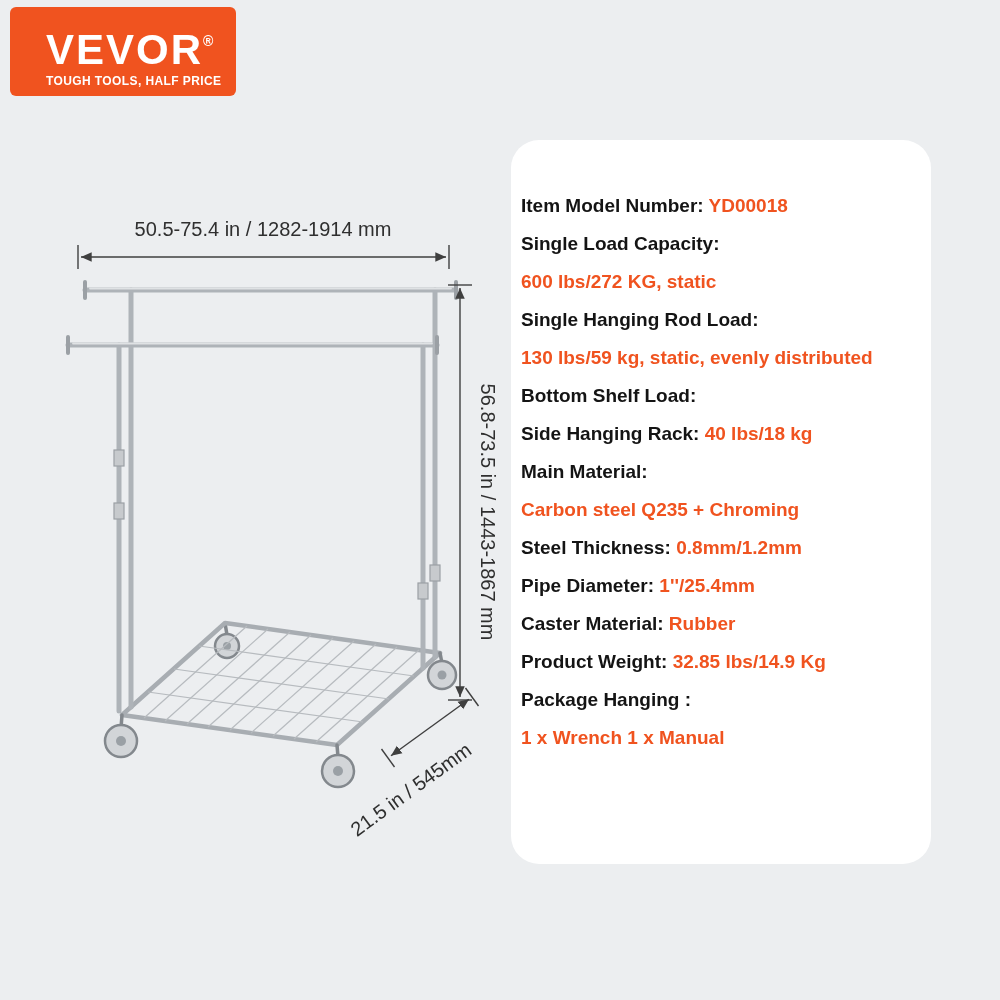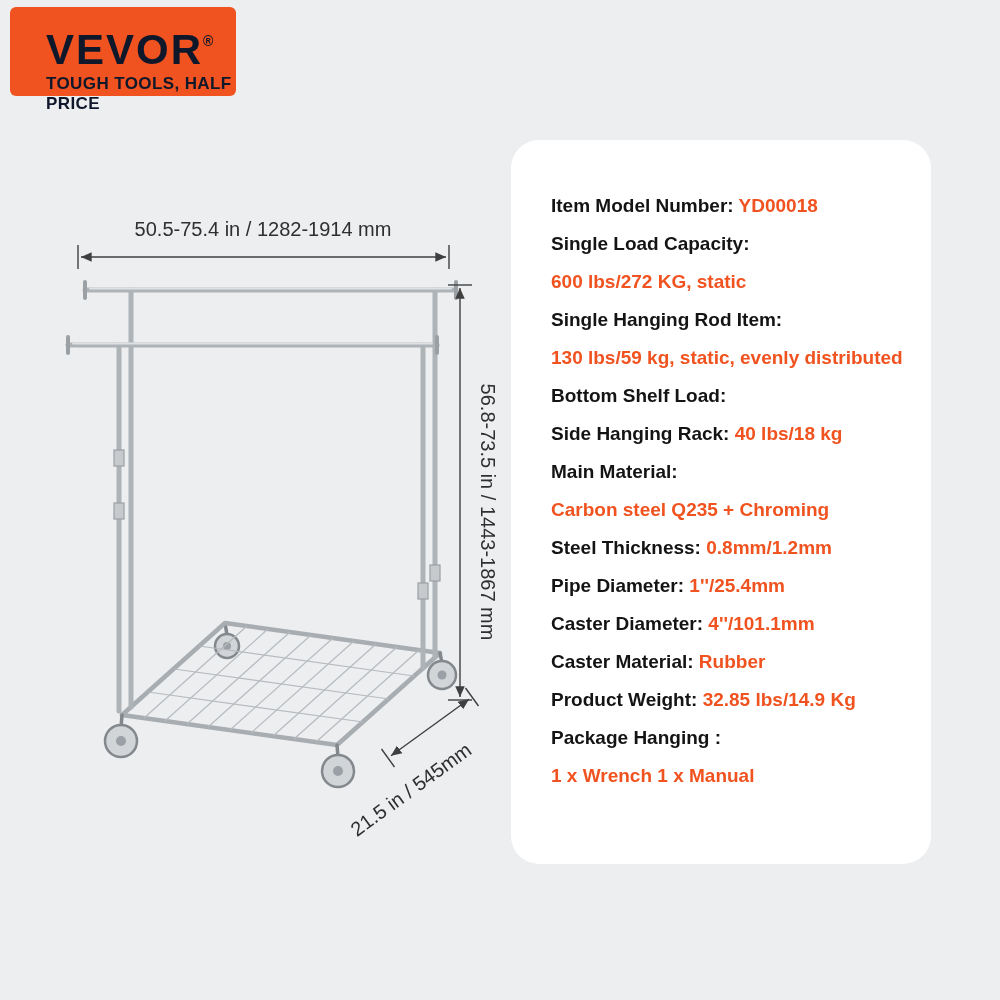--- a/index.html
+++ b/index.html
@@ -5,46 +5,46 @@
   * { margin:0; padding:0; box-sizing:border-box; }
   body { font-family:"Liberation Sans", sans-serif; }
   .stage {
     position:relative; width:1000px; height:1000px;
     background:#eceef0; overflow:hidden;
   }
 
   
   .logo {
     position:absolute; left:10px; top:7px; width:226px; height:89px;
-    background:#f0531f; border-radius:6px; color:#0f172a;
+    background:#f0531f; border-radius:6px; color:#ffffff;
     padding:11px 0 0 36px;
   }
   .logo-brand { font-size:42px; font-weight:bold; letter-spacing:2px; line-height:46px; }
   .logo-brand sup { font-size:14px; font-weight:bold; letter-spacing:0; vertical-align:18px; }
-  .logo-tagline { font-size:17px; font-weight:bold; letter-spacing:0.4px; margin-top:1px; }
+  .logo-tagline { font-size:12px; font-weight:bold; letter-spacing:0.4px; margin-top:1px; }
 
   
   .diagram { position:absolute; left:30px; top:195px; }
   .diagram text { font-family:"Liberation Sans", sans-serif; font-size:20px; fill:#2f2f2f; }
   .dim { stroke:#3f3f3f; stroke-width:1.4; fill:none; }
   .tube { stroke:#aeb3b8; stroke-width:5; stroke-linecap:round; fill:none; }
   .tube-hi { stroke:#dfe2e4; stroke-width:1.8; stroke-linecap:round; fill:none; }
   .cap { stroke:#9ba0a5; stroke-width:4; stroke-linecap:round; }
   .base { stroke:#a8adb2; stroke-width:4.5; fill:none; stroke-linejoin:round; }
   .mesh { stroke:#b7bbbf; stroke-width:1.2; }
   .wheel { fill:#d2d5d8; stroke:#83888d; stroke-width:2.5; }
   .hub { fill:#9aa0a5; }
   .fork { stroke:#83888d; stroke-width:3.5; stroke-linecap:round; }
   .collar { fill:#c7cacd; stroke:#9ba0a5; stroke-width:1.2; }
 
   
   .spec-card {
     position:absolute; left:511px; top:140px; width:420px; height:724px;
     background:#ffffff; border-radius:28px;
-    padding:47px 16px 0 40px;
+    padding:47px 16px 0 10px;
   }
   .spec-row { font-size:19px; font-weight:bold; line-height:38px; white-space:nowrap; color:#141414; }
   .spec-row .k { color:#141414; }
   .spec-row .v { color:#f0531f; }
 </style>
 </head>
 <body>
 
 <div class="stage">
 
@@ -141,28 +141,27 @@
       <line class="dim" x1="435.5" y1="493" x2="448.5" y2="511"></line>
       <line class="dim" x1="361" y1="560.8" x2="439" y2="504.2" marker-start="url(#arr)" marker-end="url(#arr)"></line>
       <text x="385" y="600" text-anchor="middle" transform="rotate(-36 385 600)">21.5 in / 545mm</text>
     </g>
   </svg>
 
   <div class="spec-card">
     <div class="spec-row"><span class="k">Item Model Number: </span><span class="v">YD00018</span></div>
     <div class="spec-row"><span class="k">Single Load Capacity:</span><span class="v"></span></div>
     <div class="spec-row"><span class="k"></span><span class="v">600 lbs/272 KG, static</span></div>
-    <div class="spec-row"><span class="k">Single Hanging Rod Item:</span><span class="v"></span></div>
+    <div class="spec-row"><span class="k">Single Hanging Rod Load:</span><span class="v"></span></div>
     <div class="spec-row"><span class="k"></span><span class="v">130 lbs/59 kg, static, evenly distributed</span></div>
     <div class="spec-row"><span class="k">Bottom Shelf Load:</span><span class="v"></span></div>
     <div class="spec-row"><span class="k">Side Hanging Rack: </span><span class="v">40 lbs/18 kg</span></div>
     <div class="spec-row"><span class="k">Main Material:</span><span class="v"></span></div>
     <div class="spec-row"><span class="k"></span><span class="v">Carbon steel Q235 + Chroming</span></div>
     <div class="spec-row"><span class="k">Steel Thickness: </span><span class="v">0.8mm/1.2mm</span></div>
     <div class="spec-row"><span class="k">Pipe Diameter: </span><span class="v">1''/25.4mm</span></div>
-    <div class="spec-row"><span class="k">Caster Diameter: </span><span class="v">4''/101.1mm</span></div>
     <div class="spec-row"><span class="k">Caster Material: </span><span class="v">Rubber</span></div>
     <div class="spec-row"><span class="k">Product Weight: </span><span class="v">32.85 lbs/14.9 Kg</span></div>
     <div class="spec-row"><span class="k">Package Hanging :</span><span class="v"></span></div>
     <div class="spec-row"><span class="k"></span><span class="v">1 x Wrench 1 x Manual</span></div>
   </div>
 
 </div>
 
 </body></html>

